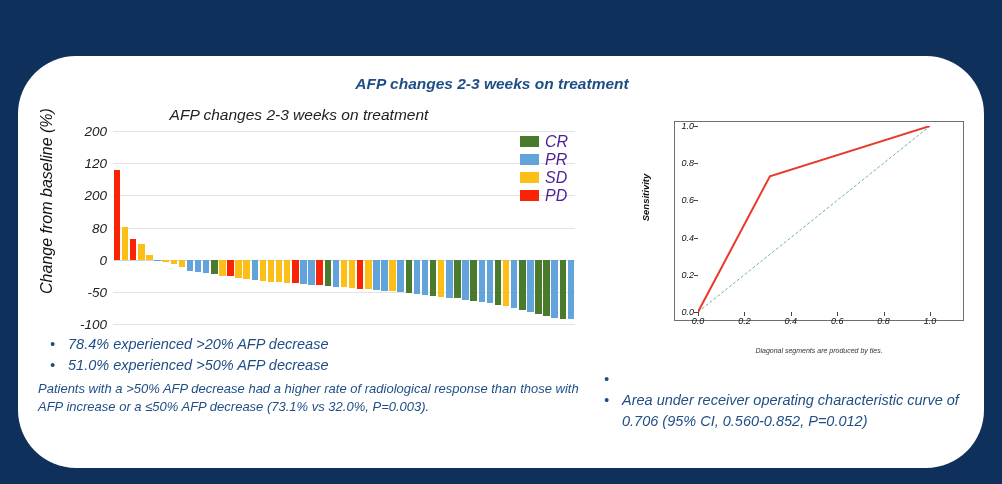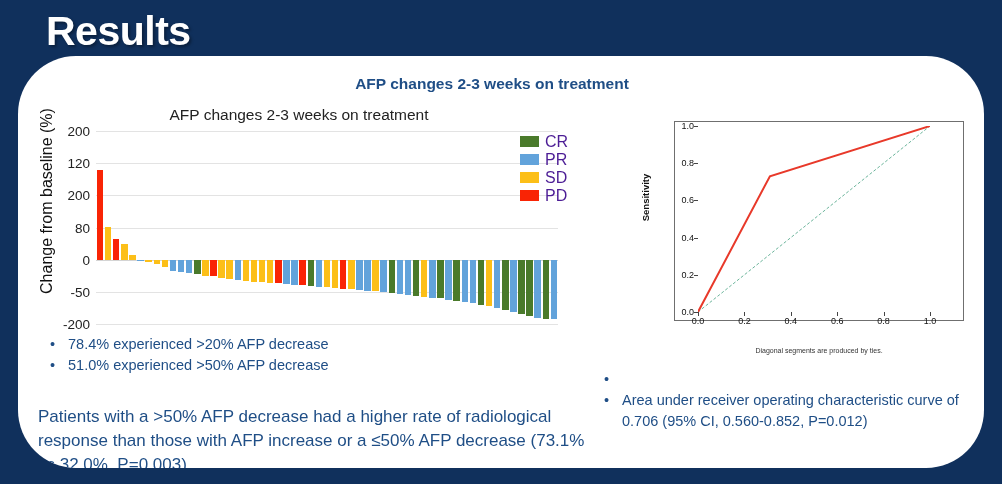--- a/index.html
+++ b/index.html
@@ -26,20 +26,21 @@
     z-index: 5;
   }
   
   .card {
     position: absolute;
     left: 18px; top: 56px;
     width: 966px; height: 412px;
     background: #ffffff;
     border-radius: 58px;
     overflow: hidden;
+    font-style: italic;
   }
   .headline {
     position: absolute;
     left: 0; right: 0; top: 19px;
     text-align: center;
     font-size: 15.5px;
     font-weight: bold;
     color: #1f4e86;
   }
   .headline-inner { margin-left: -18px; }
@@ -62,21 +63,21 @@
     left: -82px; top: 88px;
     width: 210px;
     transform: rotate(-90deg);
     text-align: center;
     font-size: 16px;
     color: #111;
     white-space: nowrap;
   }
   .wf-plot {
     position: absolute;
-    left: 72px; top: 27px;
+    left: 89px; top: 27px;
     width: 462px; height: 193px;
   }
   .wf-grid-line {
     position: absolute;
     left: 0; right: 0;
     height: 1px;
     background: #e3e3e3;
   }
   .wf-zero-line {
     position: absolute;
@@ -214,39 +215,38 @@
     line-height: 1.45;
   }
   .bullet-dot {
     width: 26px;
     flex: none;
     text-align: left;
     padding-left: 8px;
   }
   .para-left {
     position: absolute;
-    left: 20px; top: 349px;
+    left: 20px; top: 324px;
     width: 560px;
-    font-size: 17px;
+    font-size: 13px;
     line-height: 1.42;
     color: #1f4e86;
   }
   .bullets-right {
     position: absolute;
     left: 578px; top: 313px;
     width: 390px;
   }
   .bullets-right .bullet { font-size: 14.5px; }
 </style>
 </head>
 <body>
 
 <div id="slide">
 
-  <div class="slide-title">Results</div>
 
   <div class="card">
 
     <div class="headline">
       <span class="headline-inner">AFP changes 2-3 weeks on treatment</span>
     </div>
 
     <div class="waterfall">
       <div class="wf-title">AFP changes 2-3 weeks on treatment</div>
       <div class="wf-ylabel">Change from baseline (%)</div>
@@ -264,21 +264,21 @@
             <div class="wf-grid-line" style="top: 96.5px;">
               <div class="wf-ytick">80</div>
             </div>
             <div class="wf-zero-line" style="top: 128.667px;">
               <div class="wf-ytick">0</div>
             </div>
             <div class="wf-grid-line" style="top: 160.833px; text-align: center;">
               <div class="wf-ytick">-50</div>
             </div>
             <div class="wf-grid-line" style="top: 193px;">
-              <div class="wf-ytick">-200</div>
+              <div class="wf-ytick">-100</div>
             </div>
           </div>
         <div class="wf-bars" id="wf-bars">
             <div class="wf-bar" title="PD 139%" style="left: 0.810526px; width: 6.48421px; top: 39.2433px; height: 89.4233px; background: rgb(249, 36, 5);"></div>
             <div class="wf-bar" title="SD 51%" style="left: 8.91579px; width: 6.48421px; top: 95.8567px; height: 32.81px; background: rgb(252, 191, 24);"></div>
             <div class="wf-bar" title="PD 32%" style="left: 17.0211px; width: 6.48421px; top: 108.08px; height: 20.5867px; background: rgb(249, 36, 5);"></div>
             <div class="wf-bar" title="SD 25%" style="left: 25.1263px; width: 6.48421px; top: 112.583px; height: 16.0833px; background: rgb(252, 191, 24);"></div>
             <div class="wf-bar" title="SD 7%" style="left: 33.2316px; width: 6.48421px; top: 124.163px; height: 4.50333px; background: rgb(252, 191, 24);"></div>
             <div class="wf-bar" title="PR -2%" style="left: 41.3368px; width: 6.48421px; top: 128.667px; height: 1.28667px; background: rgb(98, 163, 219);"></div>
             <div class="wf-bar" title="SD -4%" style="left: 49.4421px; width: 6.48421px; top: 128.667px; height: 2.57333px; background: rgb(252, 191, 24);"></div>

